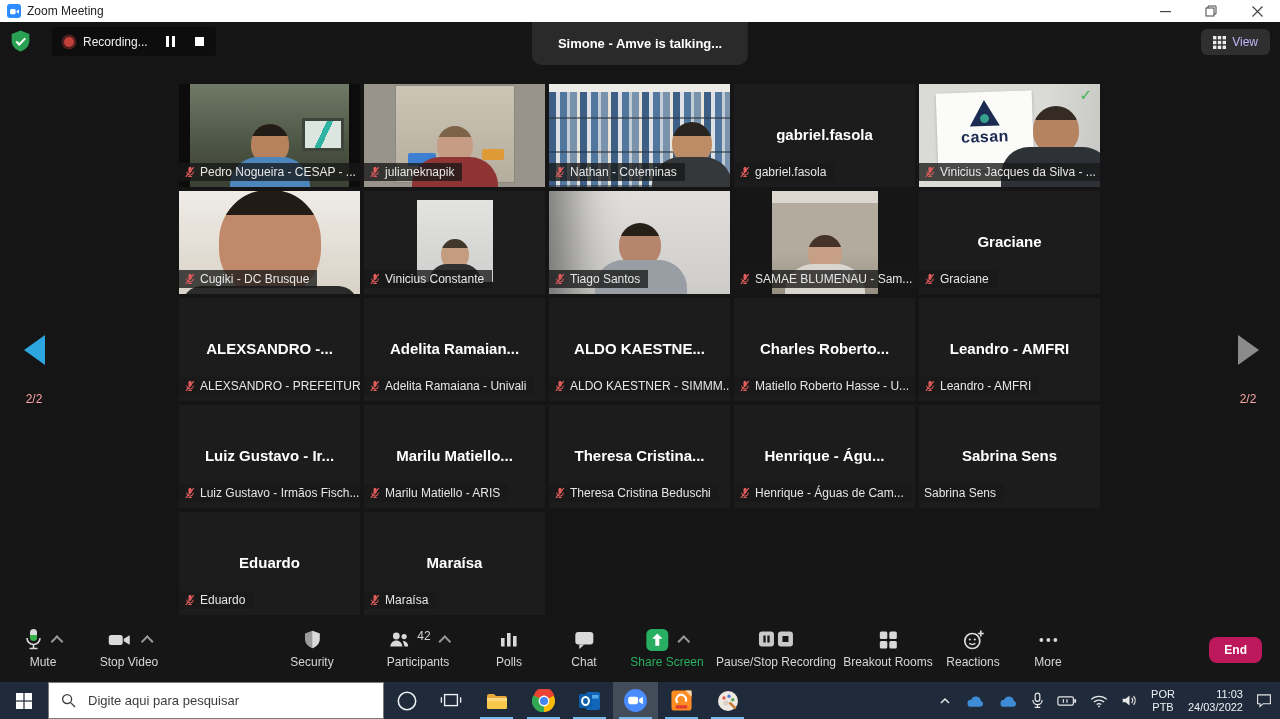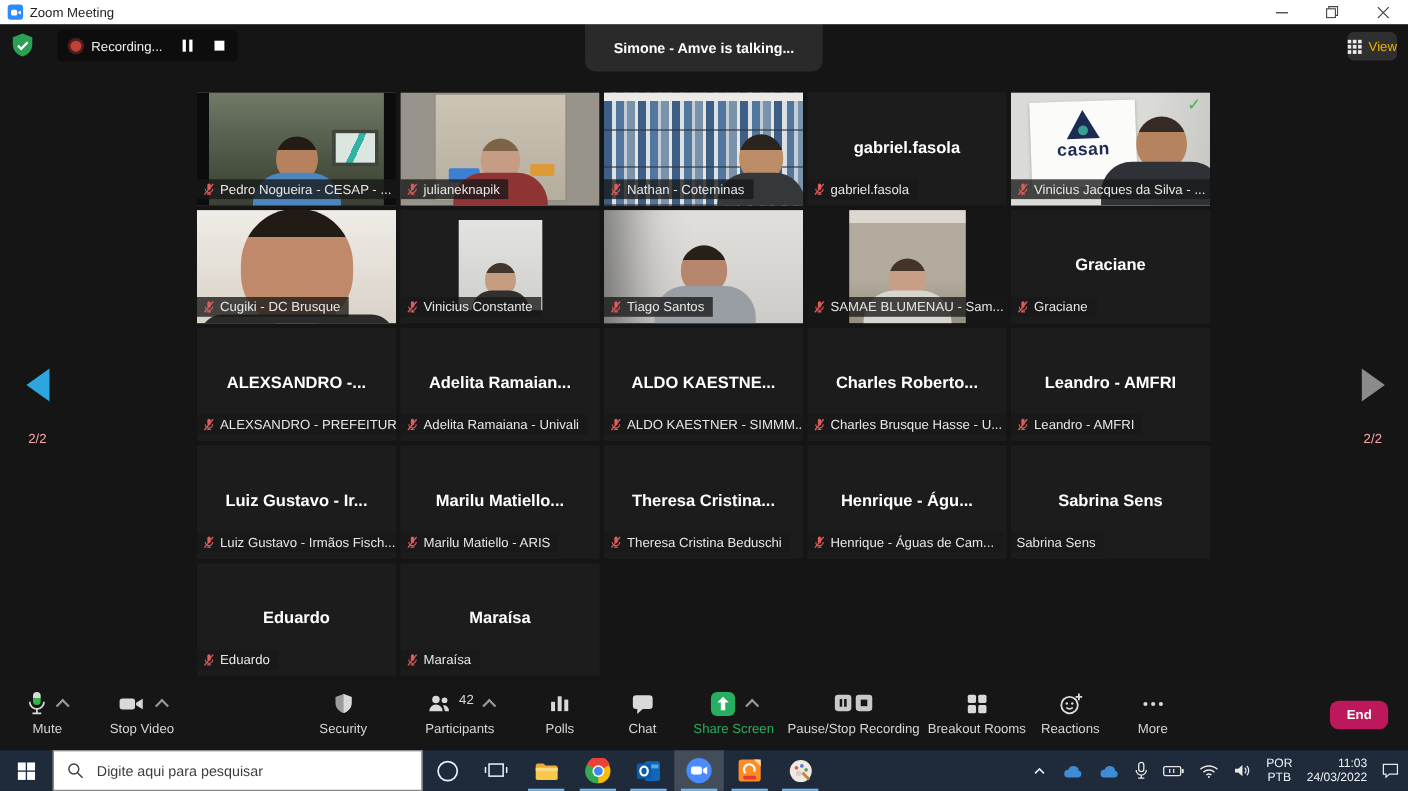--- a/index.html
+++ b/index.html
@@ -22,21 +22,21 @@
   .rec-dot{width:10px;height:10px;border-radius:50%;background:#c24038;
            box-shadow:0 0 0 2.5px rgba(194,64,56,.35);}
   .rec-label{font-size:12px;color:#f0f0f0;}
   .rec-pause{display:flex;gap:3px;margin-left:6px;cursor:pointer;padding:3px;}
   .rec-pause i{display:block;width:3px;height:11px;background:#fff;}
   .rec-stop{width:9px;height:9px;background:#fff;margin-left:8px;cursor:pointer;}
   .toast{position:absolute;left:50%;transform:translateX(-50%);top:0;height:43px;
          background:#2a2a2a;border-radius:0 0 10px 10px;display:flex;align-items:center;
          padding:0 26px;color:#fff;font-weight:700;font-size:13px;white-space:nowrap;}
   .view-btn{position:absolute;right:10px;top:7px;height:26px;background:#2f2f2f;border-radius:6px;
-            display:flex;align-items:center;gap:6px;padding:0 0;color:#eab308;font-size:12px;cursor:pointer;}
+            display:flex;align-items:center;gap:6px;padding:0 12px;color:#c4b5fd;font-size:12px;cursor:pointer;}
   
   .nav{position:absolute;width:40px;text-align:center;cursor:pointer;}
   .nav.left{left:14px;top:313px;}
   .nav.right{right:12px;top:313px;}
   .tri-left{width:0;height:0;border-top:15px solid transparent;border-bottom:15px solid transparent;
             border-right:21px solid #2da6e0;margin:0 auto;}
   .tri-right{width:0;height:0;border-top:15px solid transparent;border-bottom:15px solid transparent;
              border-left:21px solid #8b8b8b;margin:0 auto;}
   .page-ind{margin-top:27px;color:#fca5a5;font-size:12px;}
   
@@ -475,21 +475,21 @@
         <div class="center-name">Charles Roberto...</div>
         <div class="chip">
           <span class="mic-muted">
             <svg width="12" height="12" viewBox="0 0 16 16">
               <path d="M6 3a2 2 0 0 1 4 0v4a2 2 0 0 1-4 0z" fill="#e05c5c"></path>
               <path d="M3.5 7.5a4.5 4.5 0 0 0 9 0" fill="none" stroke="#e05c5c" stroke-width="1.3"></path>
               <path d="M8 12v2M5.5 14h5" stroke="#e05c5c" stroke-width="1.3"></path>
               <path d="M2.5 14.5L13 1.5" stroke="#e05c5c" stroke-width="1.6"></path>
             </svg>
           </span>
-          <span>Charles Brusque Hasse - U...</span>
+          <span>Matiello Roberto Hasse - U...</span>
         </div>
       </div>
       <div class="tile">
         <div class="center-name">Leandro - AMFRI</div>
         <div class="chip">
           <span class="mic-muted">
             <svg width="12" height="12" viewBox="0 0 16 16">
               <path d="M6 3a2 2 0 0 1 4 0v4a2 2 0 0 1-4 0z" fill="#e05c5c"></path>
               <path d="M3.5 7.5a4.5 4.5 0 0 0 9 0" fill="none" stroke="#e05c5c" stroke-width="1.3"></path>
               <path d="M8 12v2M5.5 14h5" stroke="#e05c5c" stroke-width="1.3"></path>

